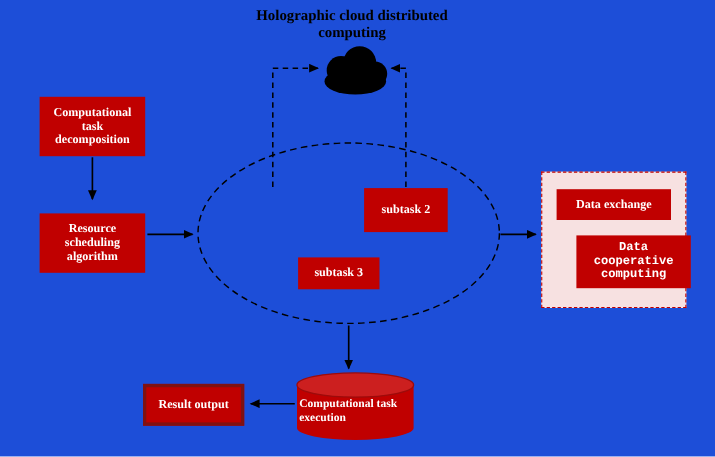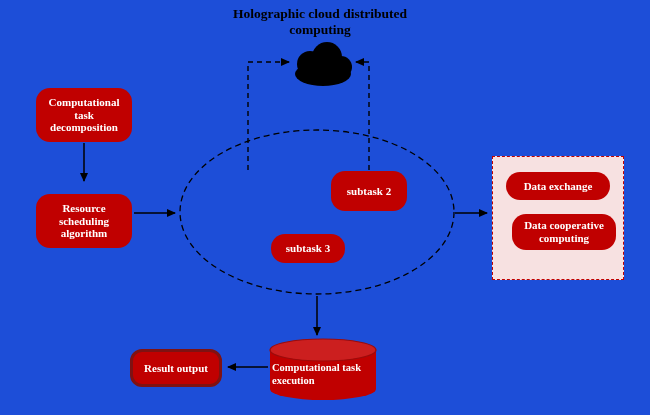--- a/index.html
+++ b/index.html
@@ -15,32 +15,32 @@
   .cluster {
     position:absolute; left:492px; top:156px; width:132px; height:124px;
     background:#f7e1e1; border:1.5px dashed #c00000; box-sizing:border-box;
     z-index:0;
   }
   svg.layer { position:absolute; left:0; top:0; z-index:1; pointer-events:none; }
   .node {
     position:absolute; background:#c00000; color:#ffffff; font-weight:bold;
     font-size:11px; line-height:1.18; text-align:center;
     display:flex; align-items:center; justify-content:center;
-    border-radius:14px; box-sizing:border-box; padding:2px 4px; z-index:2;
+    border-radius:0; box-sizing:border-box; padding:2px 4px; z-index:2;
   }
   .n-decomp   { left:36px;  top:88px;  width:96px;  height:54px; }
   .n-resource { left:36px;  top:194px; width:96px;  height:54px; }
   .n-sub1     { left:210px; top:171px; width:76px;  height:29px; }
   .n-sub2     { left:331px; top:171px; width:76px;  height:40px; }
   .n-sub3     { left:271px; top:234px; width:74px;  height:29px; }
   .n-dex      { left:506px; top:172px; width:104px; height:28px; }
-  .n-dcoop    { left:512px; top:214px; width:104px; height:36px; }
+  .n-dcoop    { left:524px; top:214px; width:104px; height:48px;font-family:Liberation Mono, monospace; }
   .n-result   {
     left:130px; top:349px; width:92px; height:38px;
-    border:3px solid #7f1212; border-radius:12px;
+    border:3px solid #7f1212; border-radius:0;
   }
   .cyl-label {
     position:absolute; left:272px; top:357px; width:102px; height:36px;
     color:#fff; font-weight:bold; font-size:10.5px; line-height:1.2;
     display:flex; align-items:center; justify-content:center; text-align:left;
     z-index:2;
   }
 </style>
 </head>
 <body>

